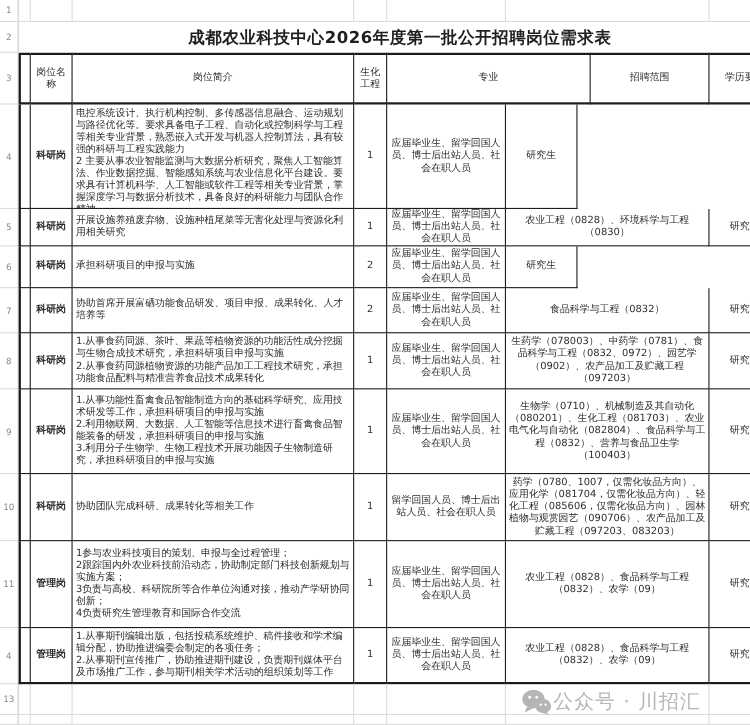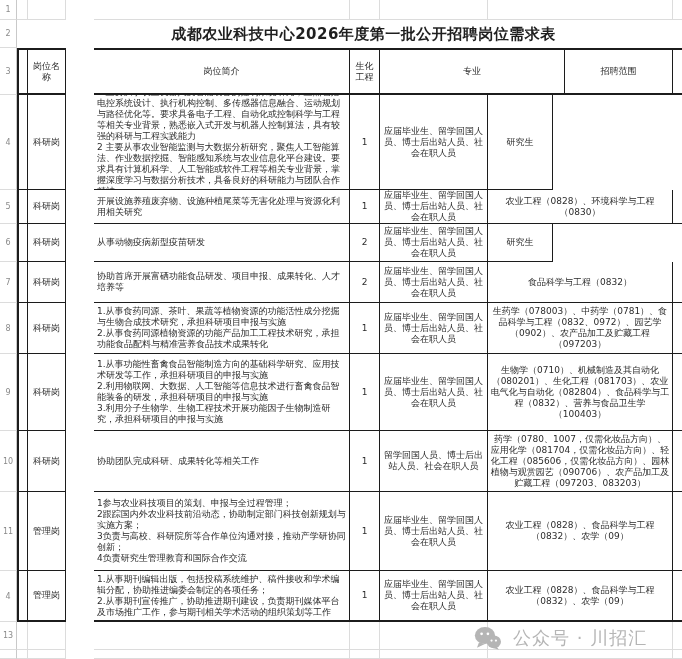--- a/index.html
+++ b/index.html
@@ -10,36 +10,36 @@
   
   .g { flex:0 0 17px; display:flex; align-items:center; justify-content:center;
        font-size:8px; color:#8a8a8a; border-right:1px solid #c9c9c9; border-bottom:1px solid #dcdcdc; }
   
   .c { display:flex; align-items:center; justify-content:center; text-align:center;
        font-size:9px; line-height:11px; color:#2b2b2b; overflow:hidden; white-space:pre-line;
        padding:1px 2px; border-right:1px solid #1c1c1c; border-bottom:1px solid #1c1c1c; }
   
   .lc { border-right:1px solid #dcdcdc; border-bottom:1px solid #dcdcdc; }
   .w-n    { flex:0 0 11px; padding:0; }
-  .w-post { flex:0 0 38px; }
-  .w-desc { flex:0 0 256px;margin-left:28px; }
+  .w-post { flex:0 0 38px;font-weight:bold; }
+  .w-desc { flex:0 0 256px; }
   .w-cnt  { flex:0 0 30px; }
   .w-rng  { flex:0 0 108px; }
   .w-maj  { flex:0 0 185px; }
   .w-edu  { flex:0 0 65px; }
   .desc { justify-content:flex-start; text-align:left; padding:2px 3px; }
   .lb { border-left:2px solid #1c1c1c; }
   .tt { border-top:2px solid #1c1c1c; }
   .hb { border-bottom:2px solid #1c1c1c; }
   .bb { border-bottom:2px solid #1c1c1c; }
   .hdr { font-weight:normal; }
   .title-cell { flex:1 1 auto; display:flex; align-items:center; justify-content:center;
                 font-weight:bold; font-size:15px; color:#1f1f1f; letter-spacing:0.5px; }
   .wm { position:absolute; left:474px; top:624px; height:28px; display:flex; align-items:center;
-        gap:12px; color:#b5b5b5; font-size:18px; letter-spacing:1px; z-index:5; }
+        gap:2px; color:#b5b5b5; font-size:18px; letter-spacing:1px; z-index:5; }
 </style>
 </head>
 <body>
 
 <div class="sheet">
 
   <div class="row" style="height:20px">
     <div class="g">1</div>
     <div class="c lc w-n"></div>
     <div class="c lc w-post"></div>
@@ -85,21 +85,21 @@
     <div class="c w-cnt">1</div>
     <div class="c w-rng">应届毕业生、留学回国人员、博士后出站人员、社会在职人员</div>
     <div class="c w-maj">农业工程（0828）、环境科学与工程（0830）</div>
     <div class="c w-edu">研究生</div>
   </div>
 
   <div class="row" style="height:38px">
     <div class="g">6</div>
     <div class="c lb w-n"></div>
     <div class="c w-post">科研岗</div>
-    <div class="c desc w-desc">从事动物疫病新型疫苗研发</div>
+    <div class="c desc w-desc">承担科研项目的申报与实施</div>
     <div class="c w-cnt">2</div>
     <div class="c w-rng">应届毕业生、留学回国人员、博士后出站人员、社会在职人员</div>
     <div class="c w-edu">研究生</div>
   </div>
 
   <div class="row" style="height:41px">
     <div class="g">7</div>
     <div class="c lb w-n"></div>
     <div class="c w-post">科研岗</div>
     <div class="c desc w-desc">协助首席开展富硒功能食品研发、项目申报、成果转化、人才培养等</div>

